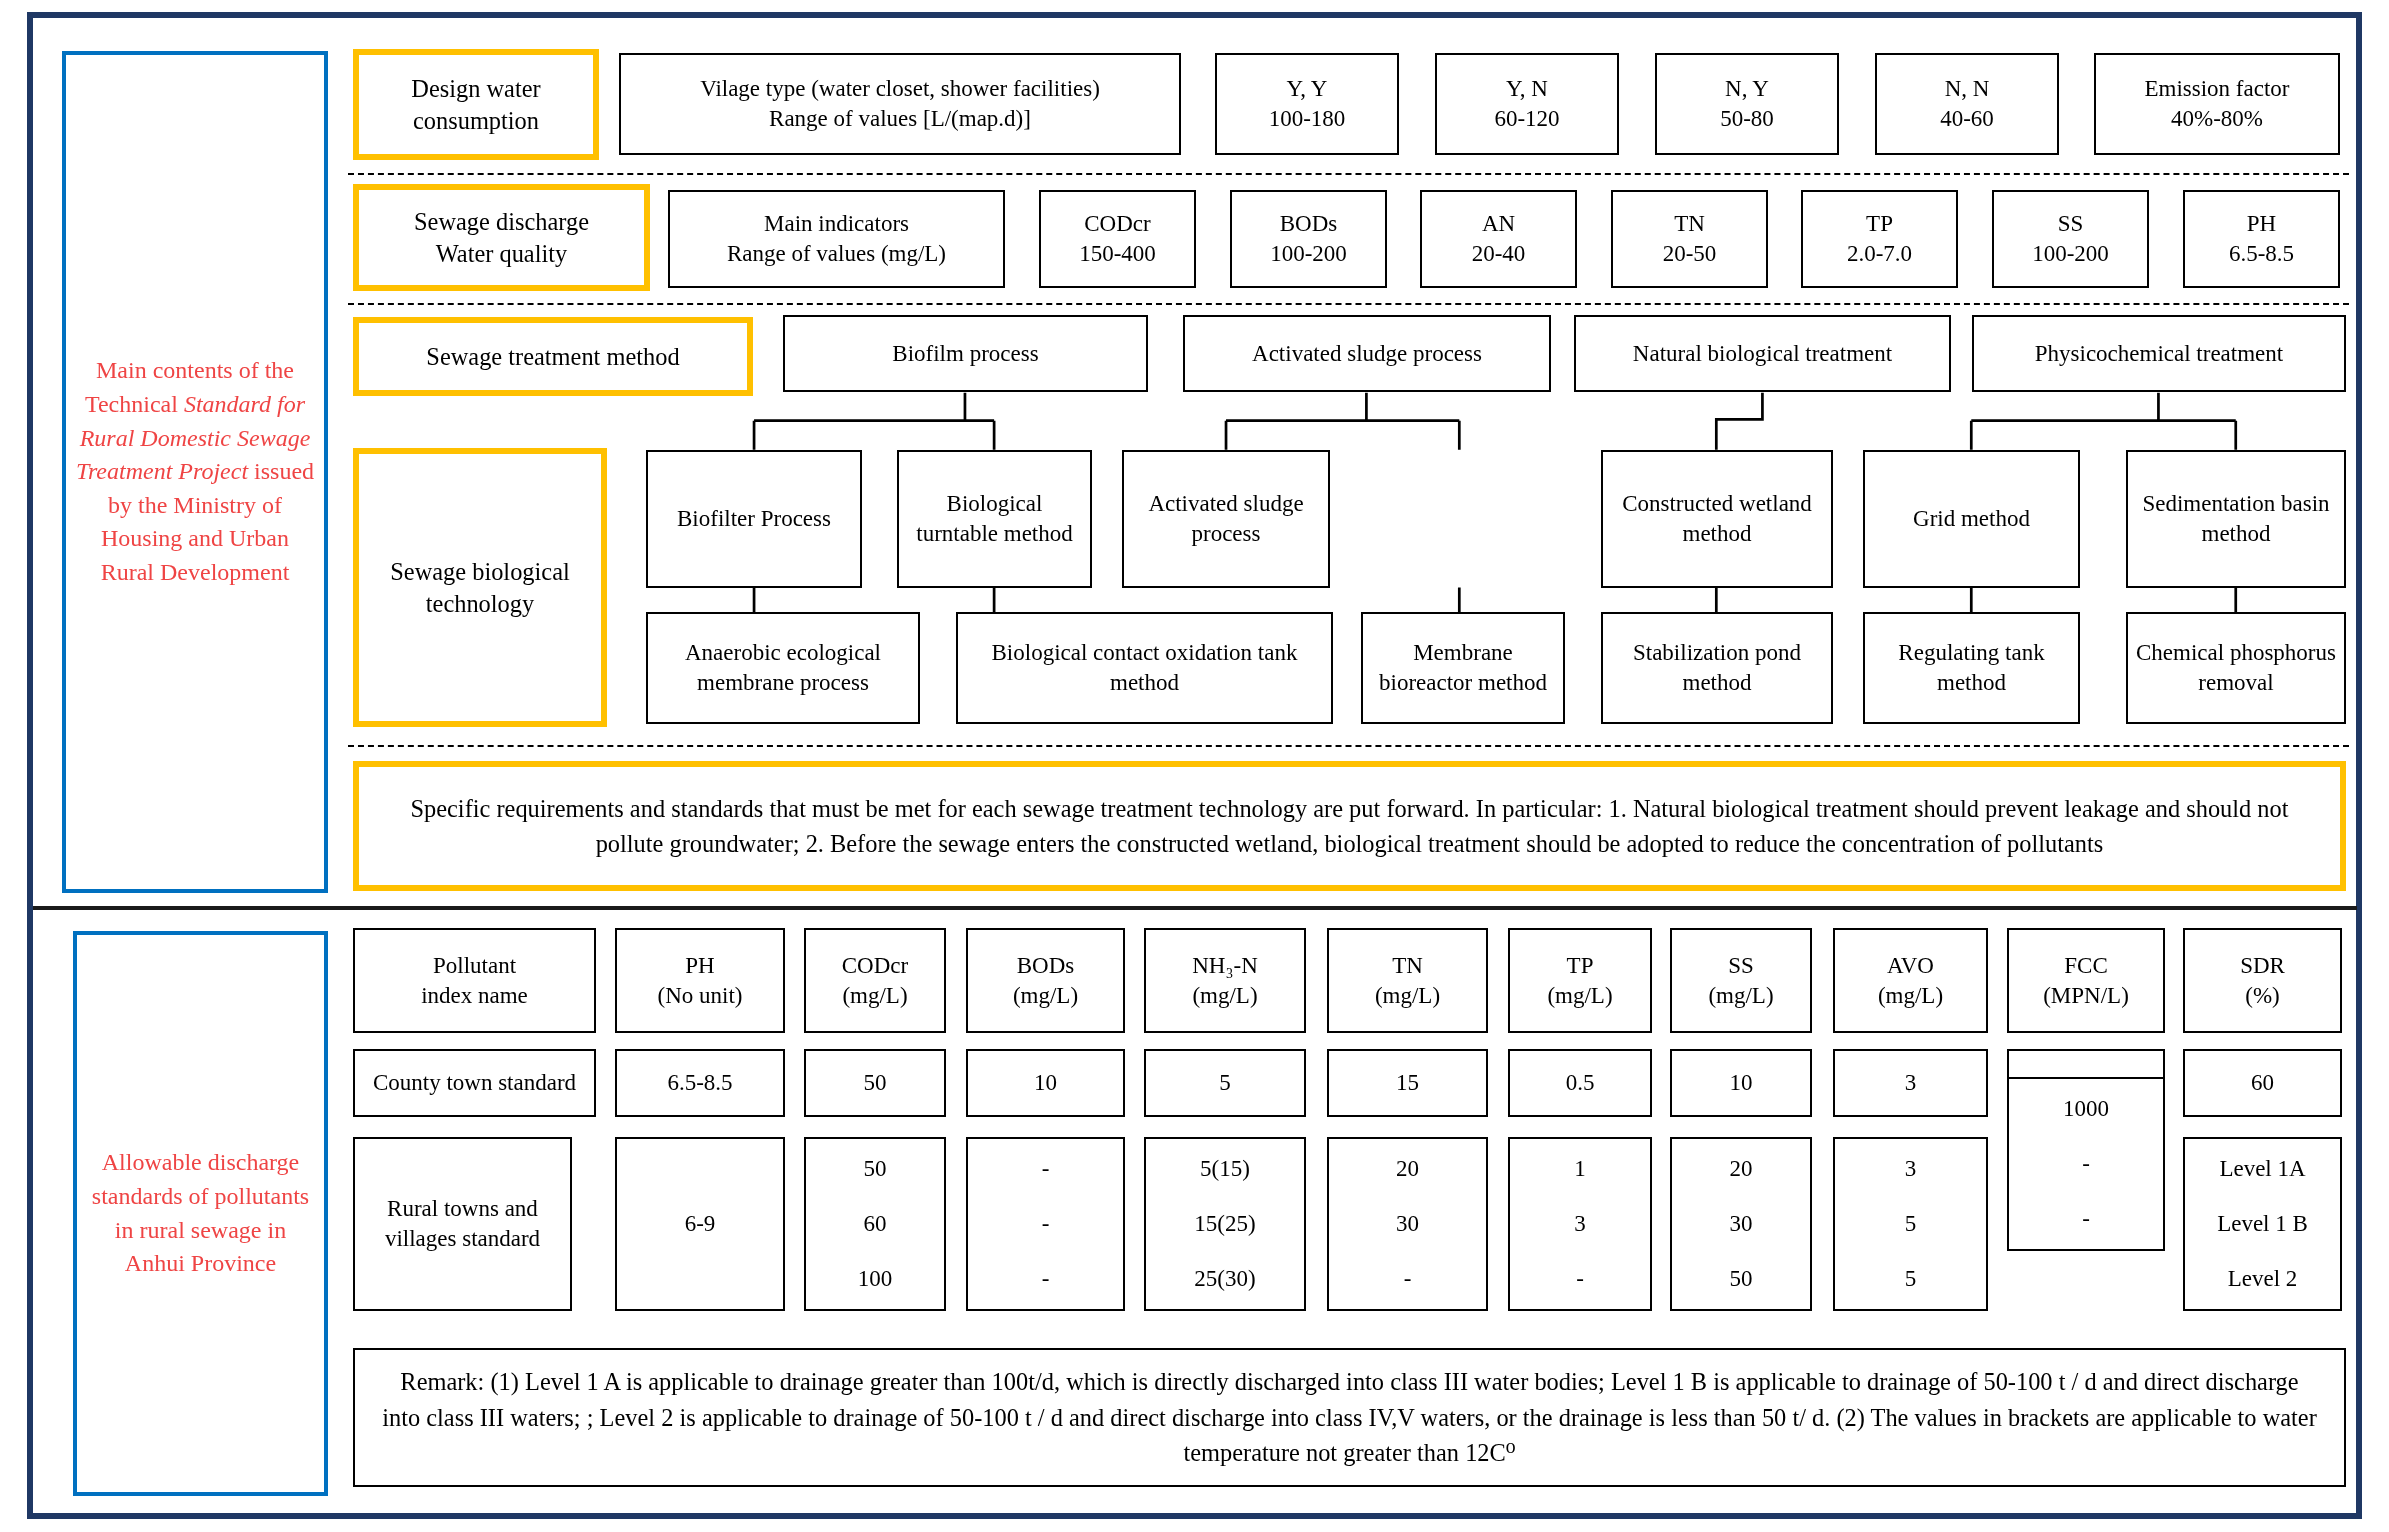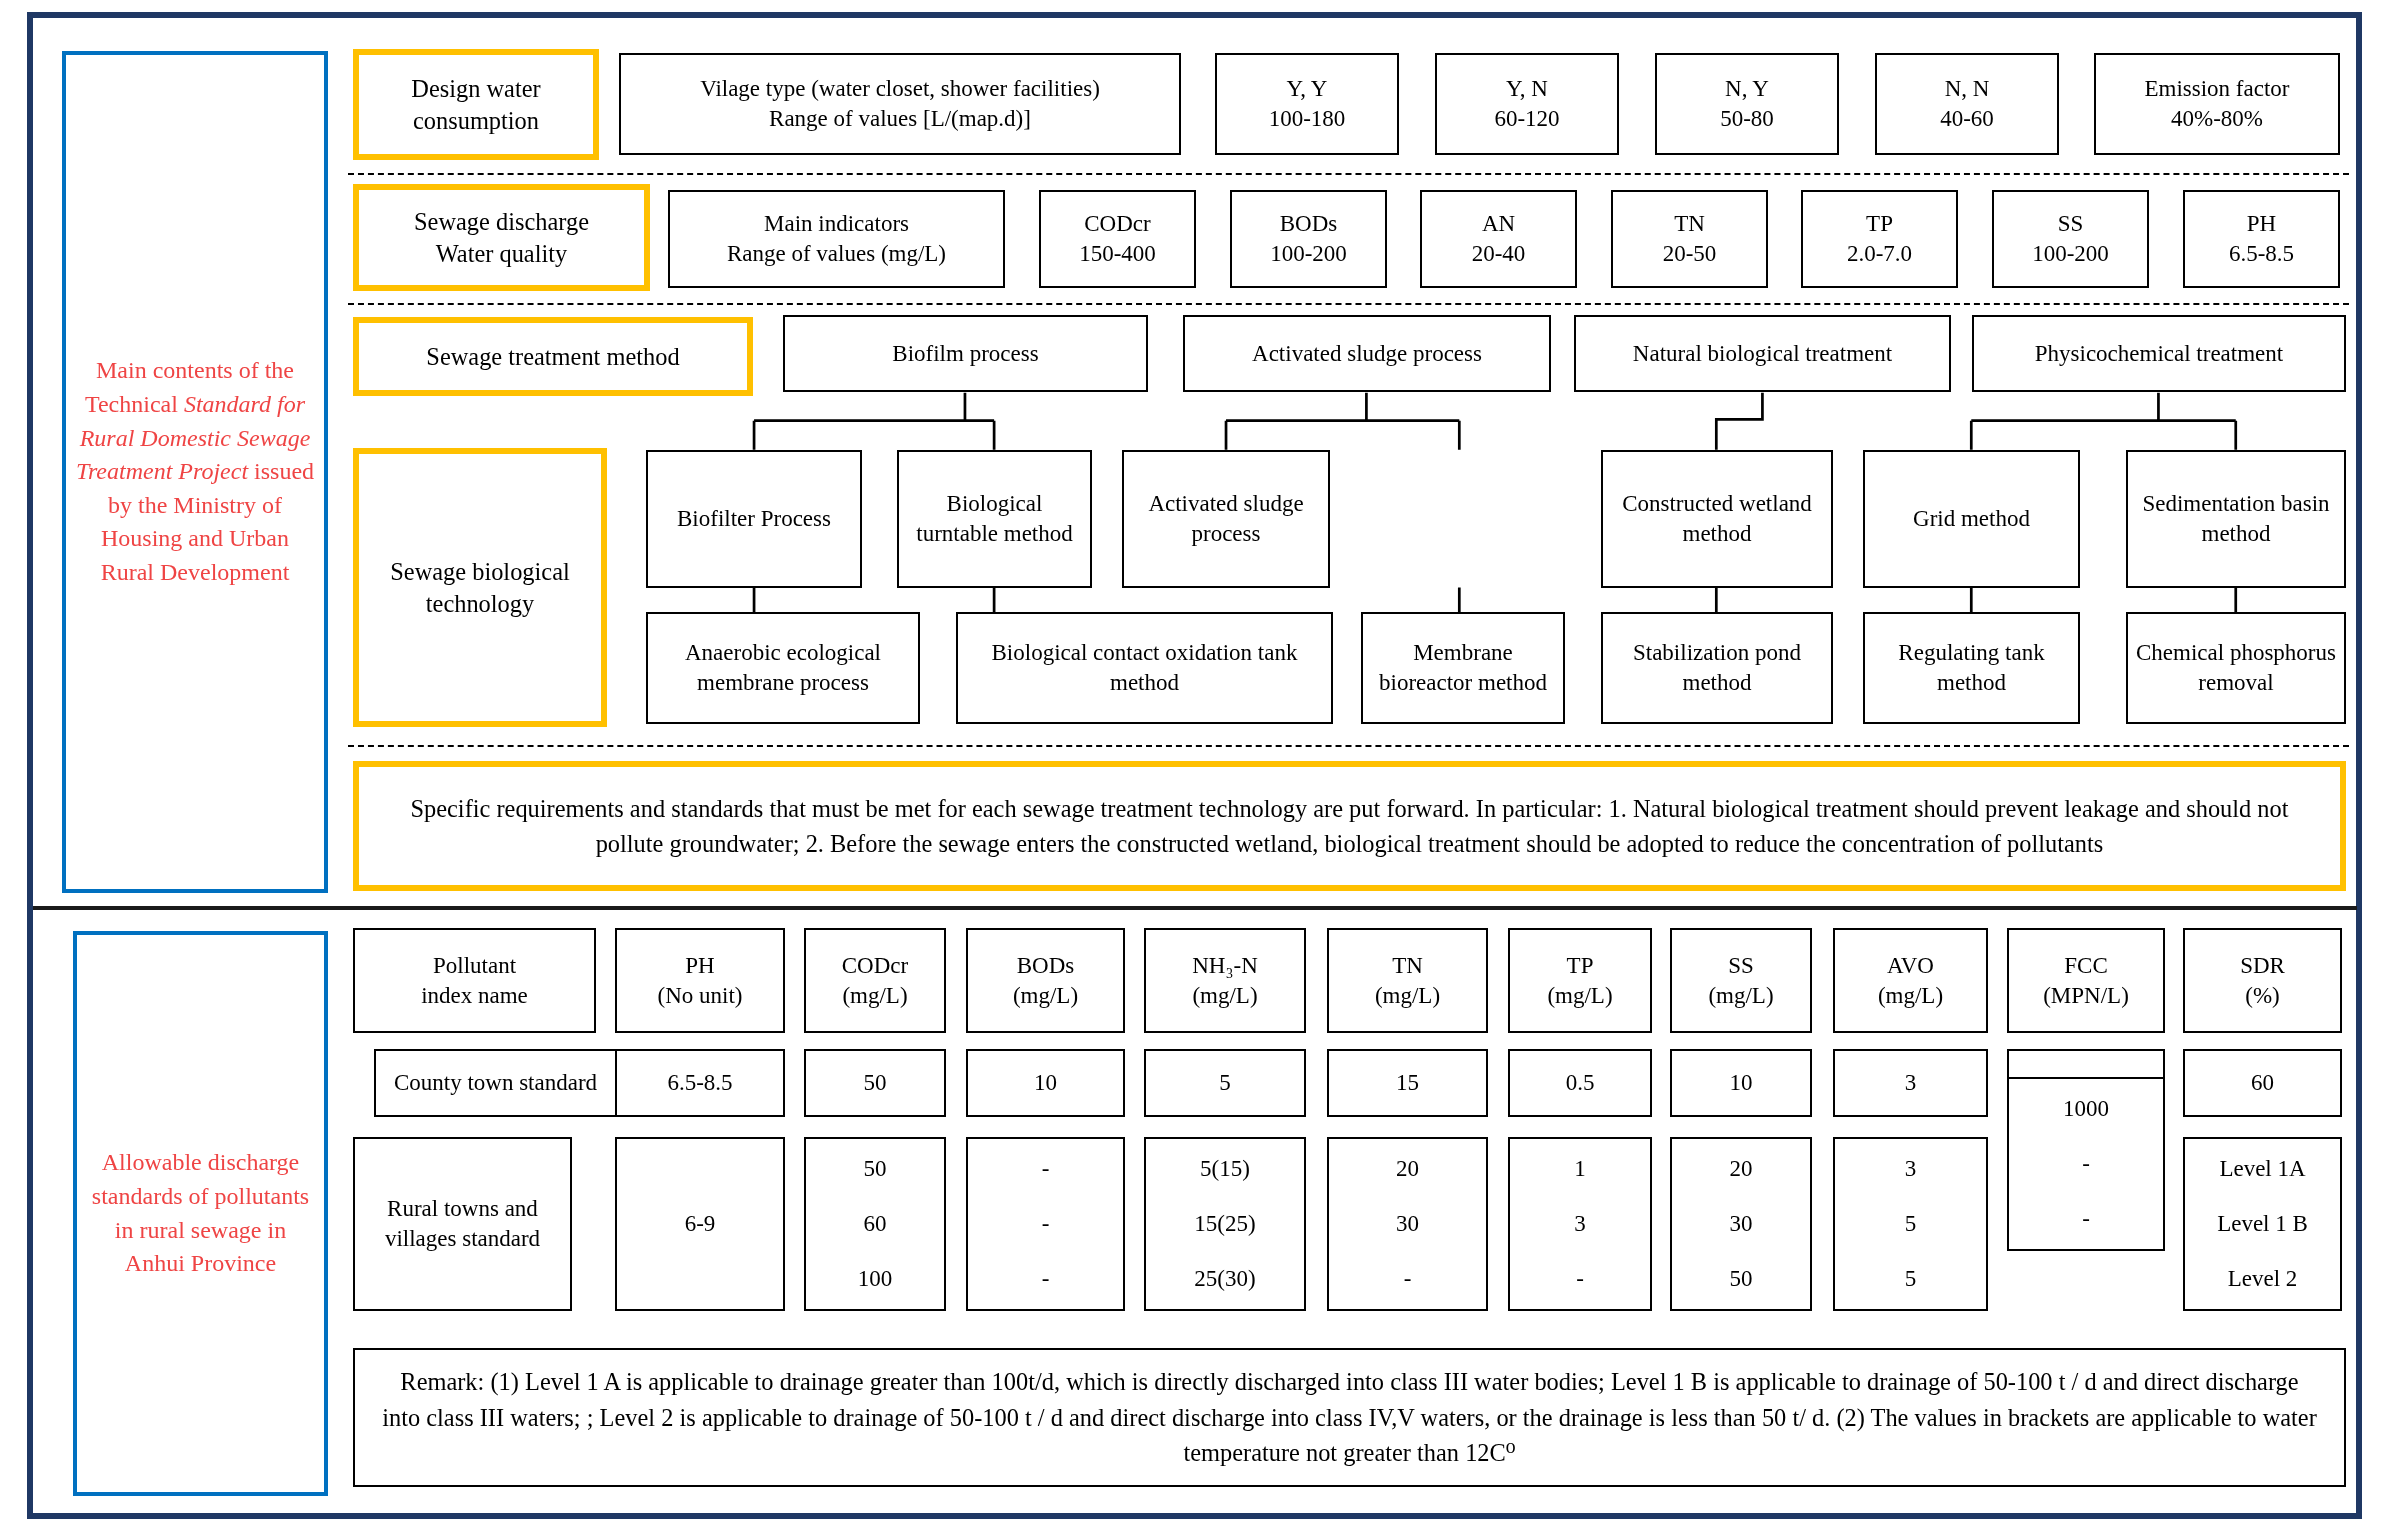--- a/index.html
+++ b/index.html
@@ -213,21 +213,21 @@
   </div>
   <div class="box" style="left:2007px;top:928px;width:158px;height:105px;">
     <div>FCC</div>
     <div>(MPN/L)</div>
   </div>
   <div class="box" style="left:2183px;top:928px;width:159px;height:105px;">
     <div>SDR</div>
     <div>(%)</div>
   </div>
 
-  <div class="box" style="left:353px;top:1049px;width:243px;height:68px;margin-left:21px;">
+  <div class="box" style="left:353px;top:1049px;width:243px;height:68px;">
     <div>County town standard</div>
   </div>
   <div class="box" style="left:615px;top:1049px;width:170px;height:68px;">
     <div>6.5-8.5</div>
   </div>
   <div class="box" style="left:804px;top:1049px;width:142px;height:68px;">
     <div>50</div>
   </div>
   <div class="box" style="left:966px;top:1049px;width:159px;height:68px;">
     <div>10</div>

